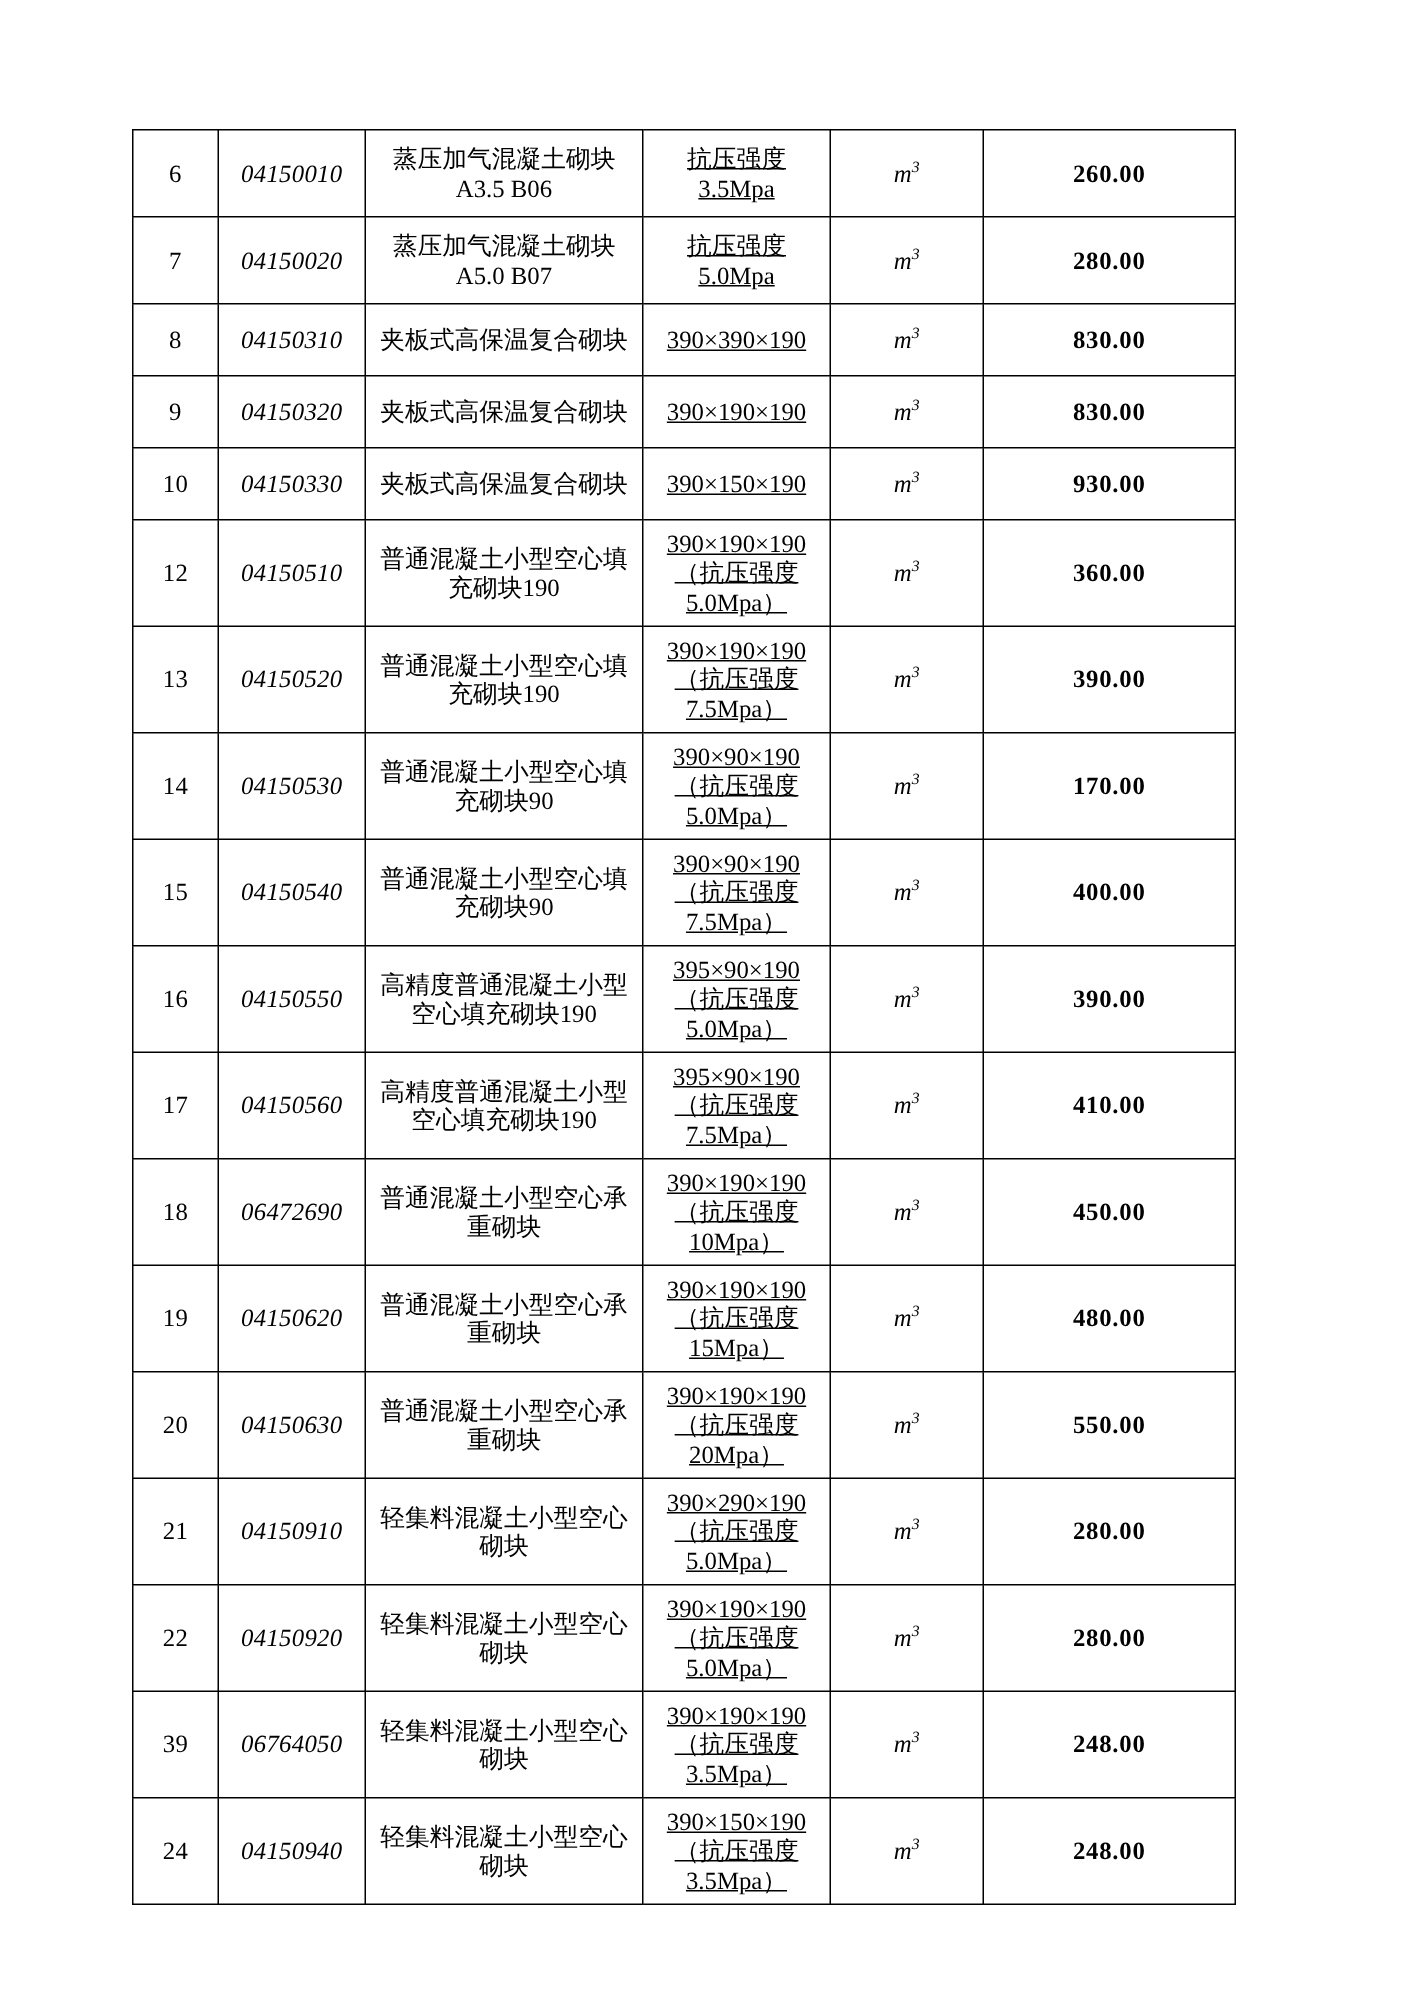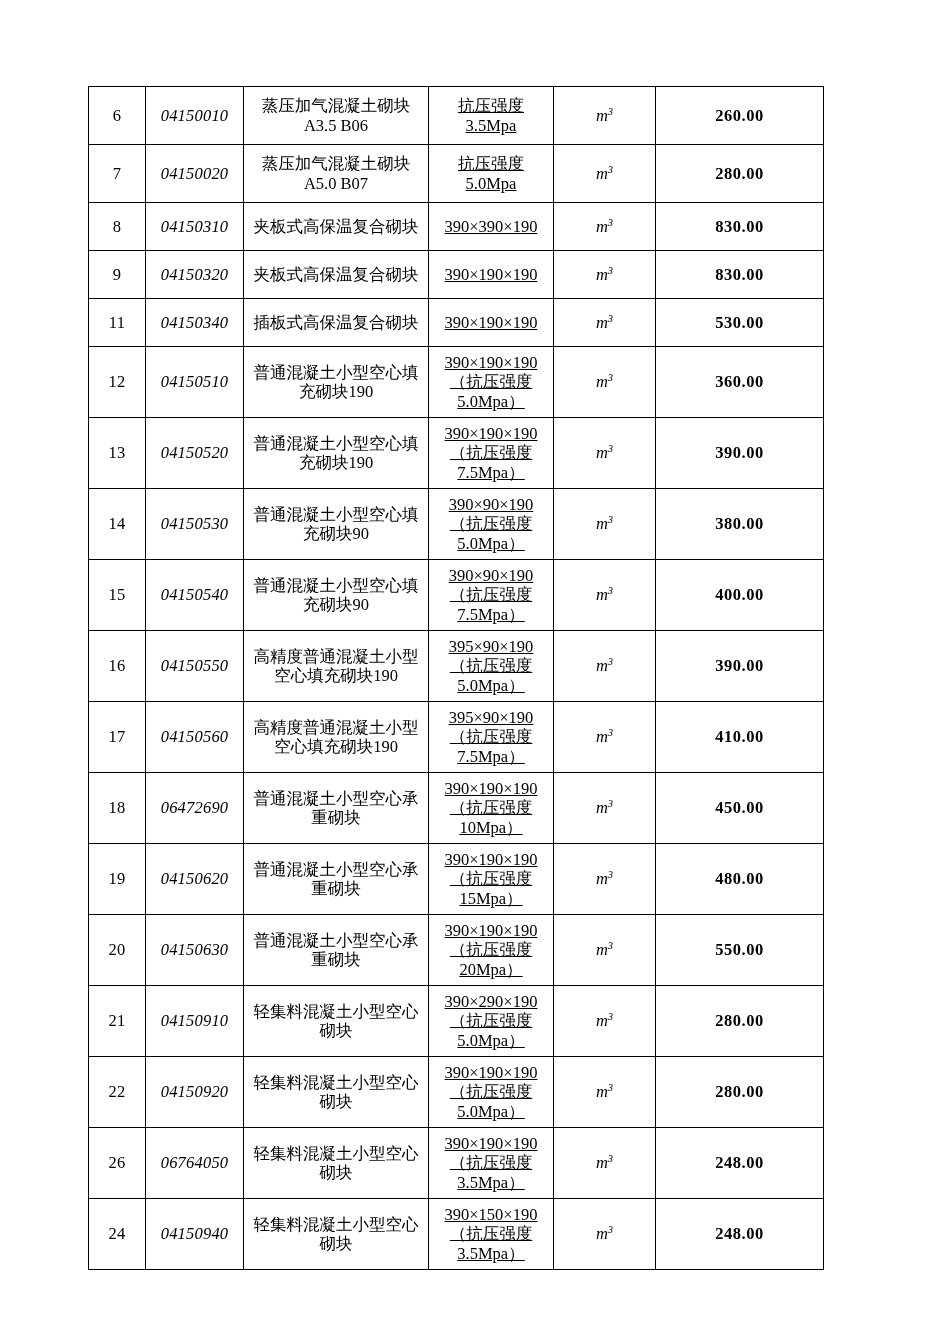--- a/index.html
+++ b/index.html
@@ -141,30 +141,30 @@
             <td class="name">
               <span class="cell-line">夹板式高保温复合砌块</span>
             </td>
             <td class="spec">
               <span class="cell-line">390×190×190</span>
             </td>
             <td class="unit">m<sup>3</sup></td>
             <td class="price">830.00</td>
           </tr>
           <tr class="h1">
-            <td class="seq">11</td>
-            <td class="code">04150340</td>
-            <td class="name">
-              <span class="cell-line">插板式高保温复合砌块</span>
-            </td>
-            <td class="spec">
-              <span class="cell-line">390×190×190</span>
-            </td>
-            <td class="unit">m<sup>3</sup></td>
-            <td class="price">530.00</td>
+            <td class="seq">10</td>
+            <td class="code">04150330</td>
+            <td class="name">
+              <span class="cell-line">夹板式高保温复合砌块</span>
+            </td>
+            <td class="spec">
+              <span class="cell-line">390×150×190</span>
+            </td>
+            <td class="unit">m<sup>3</sup></td>
+            <td class="price">930.00</td>
           </tr>
           <tr class="h3">
             <td class="seq">12</td>
             <td class="code">04150510</td>
             <td class="name">
               <span class="cell-line">普通混凝土小型空心填</span>
               <span class="cell-line">充砌块190</span>
             </td>
             <td class="spec">
               <span class="cell-line">390×190×190</span>
@@ -195,21 +195,21 @@
             <td class="name">
               <span class="cell-line">普通混凝土小型空心填</span>
               <span class="cell-line">充砌块90</span>
             </td>
             <td class="spec">
               <span class="cell-line">390×90×190</span>
               <span class="cell-line">（抗压强度</span>
               <span class="cell-line">5.0Mpa）</span>
             </td>
             <td class="unit">m<sup>3</sup></td>
-            <td class="price">380.00</td>
+            <td class="price">170.00</td>
           </tr>
           <tr class="h3">
             <td class="seq">15</td>
             <td class="code">04150540</td>
             <td class="name">
               <span class="cell-line">普通混凝土小型空心填</span>
               <span class="cell-line">充砌块90</span>
             </td>
             <td class="spec">
               <span class="cell-line">390×90×190</span>
@@ -318,21 +318,21 @@
             </td>
             <td class="spec">
               <span class="cell-line">390×190×190</span>
               <span class="cell-line">（抗压强度</span>
               <span class="cell-line">5.0Mpa）</span>
             </td>
             <td class="unit">m<sup>3</sup></td>
             <td class="price">280.00</td>
           </tr>
           <tr class="h3">
-            <td class="seq">26</td>
+            <td class="seq">39</td>
             <td class="code">06764050</td>
             <td class="name">
               <span class="cell-line">轻集料混凝土小型空心</span>
               <span class="cell-line">砌块</span>
             </td>
             <td class="spec">
               <span class="cell-line">390×190×190</span>
               <span class="cell-line">（抗压强度</span>
               <span class="cell-line">3.5Mpa）</span>
             </td>

